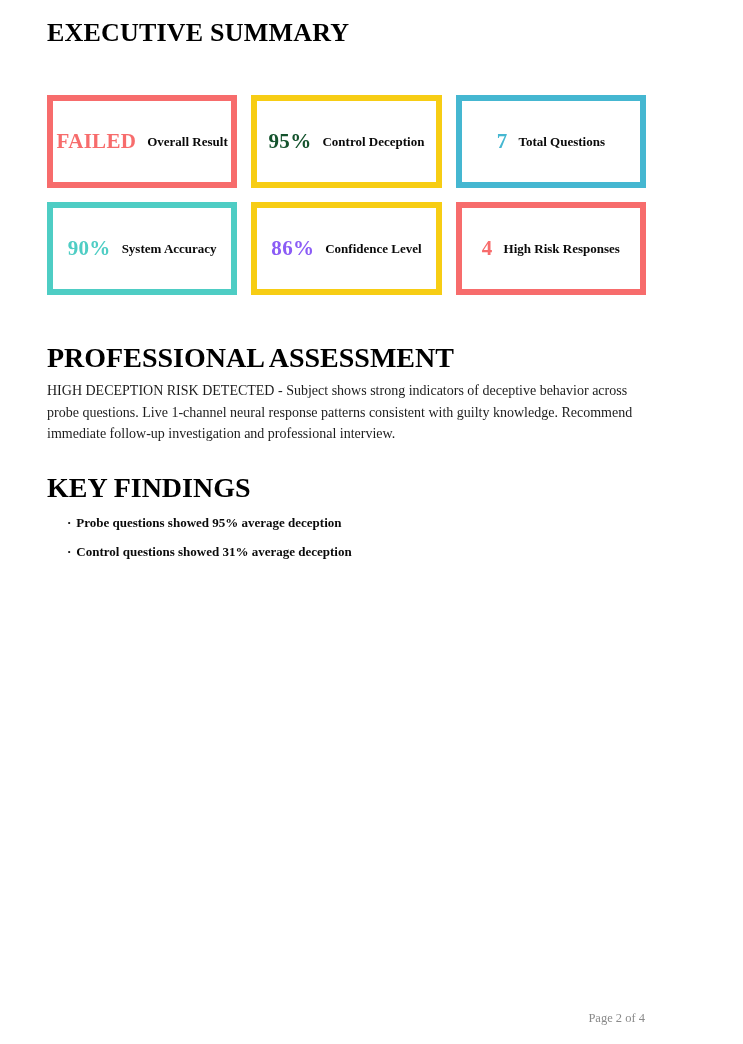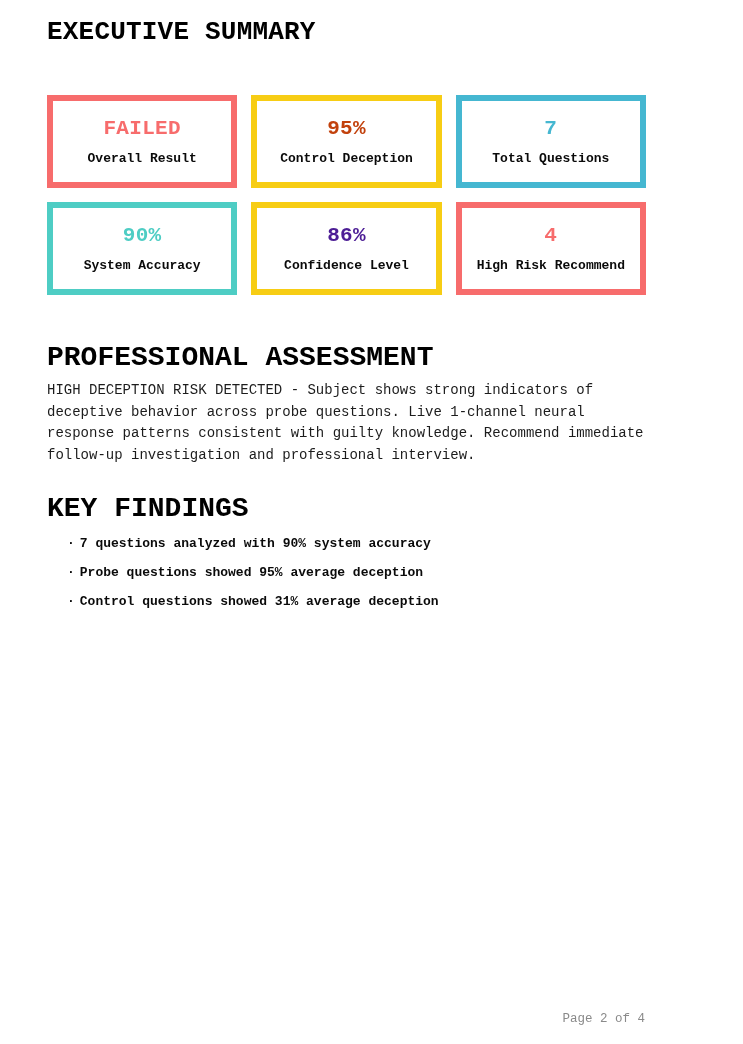--- a/index.html
+++ b/index.html
@@ -2,21 +2,21 @@
 <html><head>
 <meta charset="utf-8">
 <style>
   * { margin: 0; padding: 0; box-sizing: border-box; }
   html, body { background: #ffffff; }
   .page {
     position: relative;
     width: 693px;
     height: 1044px;
     background: #ffffff;
-    font-family: Liberation Mono, monospace;
+    font-family: Liberation Serif, serif;
     color: #000;
     overflow: hidden;
   }
   .content { padding: 0 47px; }
   .doc-title {
     margin-top: 17px;
     font-size: 26px;
     line-height: 31px;
     font-weight: 700;
     letter-spacing: 0.2px;
@@ -26,21 +26,21 @@
     margin-top: 47px;
     display: grid;
     grid-template-columns: repeat(3, 1fr);
     gap: 14px;
   }
   .stat-card {
     height: 93px;
     background: #fff;
     border: 6px solid #ccc;
     display: flex;
-    flex-direction: column;
+    flex-direction: row;
     align-items: center;
     justify-content: center;
     gap: 11px;
   }
   .stat-value {
     font-size: 21px;
     font-weight: 700;
     letter-spacing: 0.3px;
   }
   .stat-label {
@@ -97,53 +97,50 @@
 
     <h1 class="doc-title">EXECUTIVE SUMMARY</h1>
 
     <div class="stats-grid">
   <div class="stat-card" style="border-color: rgb(247, 108, 108);">
     <div class="stat-value" style="color: rgb(247, 108, 108);">FAILED</div>
     <div class="stat-label">Overall Result</div>
   </div>
 
   <div class="stat-card" style="border-color: rgb(247, 205, 20);">
-    <div class="stat-value" style="color: #c2410c;">95%</div>
+    <div class="stat-value" style="color: #14532d;">95%</div>
     <div class="stat-label">Control Deception</div>
   </div>
 
   <div class="stat-card" style="border-color: rgb(69, 183, 209);">
     <div class="stat-value" style="color: rgb(69, 183, 209);">7</div>
     <div class="stat-label">Total Questions</div>
   </div>
 
   <div class="stat-card" style="border-color: rgb(78, 205, 196);">
     <div class="stat-value" style="color: rgb(78, 205, 196);">90%</div>
     <div class="stat-label">System Accuracy</div>
   </div>
 
   <div class="stat-card" style="border-color: rgb(247, 205, 20);">
-    <div class="stat-value" style="color: #4c1d95;">86%</div>
+    <div class="stat-value" style="color: #8b5cf6;">86%</div>
     <div class="stat-label">Confidence Level</div>
   </div>
 
   <div class="stat-card" style="border-color: rgb(247, 108, 108);">
     <div class="stat-value" style="color: rgb(247, 108, 108);">4</div>
-    <div class="stat-label">High Risk Recommend</div>
+    <div class="stat-label">High Risk Responses</div>
   </div>
 </div>
 
     <h2 class="section-heading assessment-heading">PROFESSIONAL ASSESSMENT</h2>
     <p class="assessment-body">HIGH DECEPTION RISK DETECTED - Subject shows strong indicators of deceptive behavior across probe questions. Live 1-channel neural response patterns consistent with guilty knowledge. Recommend immediate follow-up investigation and professional interview.</p>
 
     <h2 class="section-heading findings-heading">KEY FINDINGS</h2>
     <ul class="findings-list">
-  <li class="finding">
-    <span class="dot">·</span><span class="finding-text">7 questions analyzed with 90% system accuracy</span>
-  </li>
 
 
   <li class="finding">
     <span class="dot">·</span><span class="finding-text">Probe questions showed 95% average deception</span>
   </li>
 
   <li class="finding">
     <span class="dot">·</span><span class="finding-text">Control questions showed 31% average deception</span>
   </li>
 

